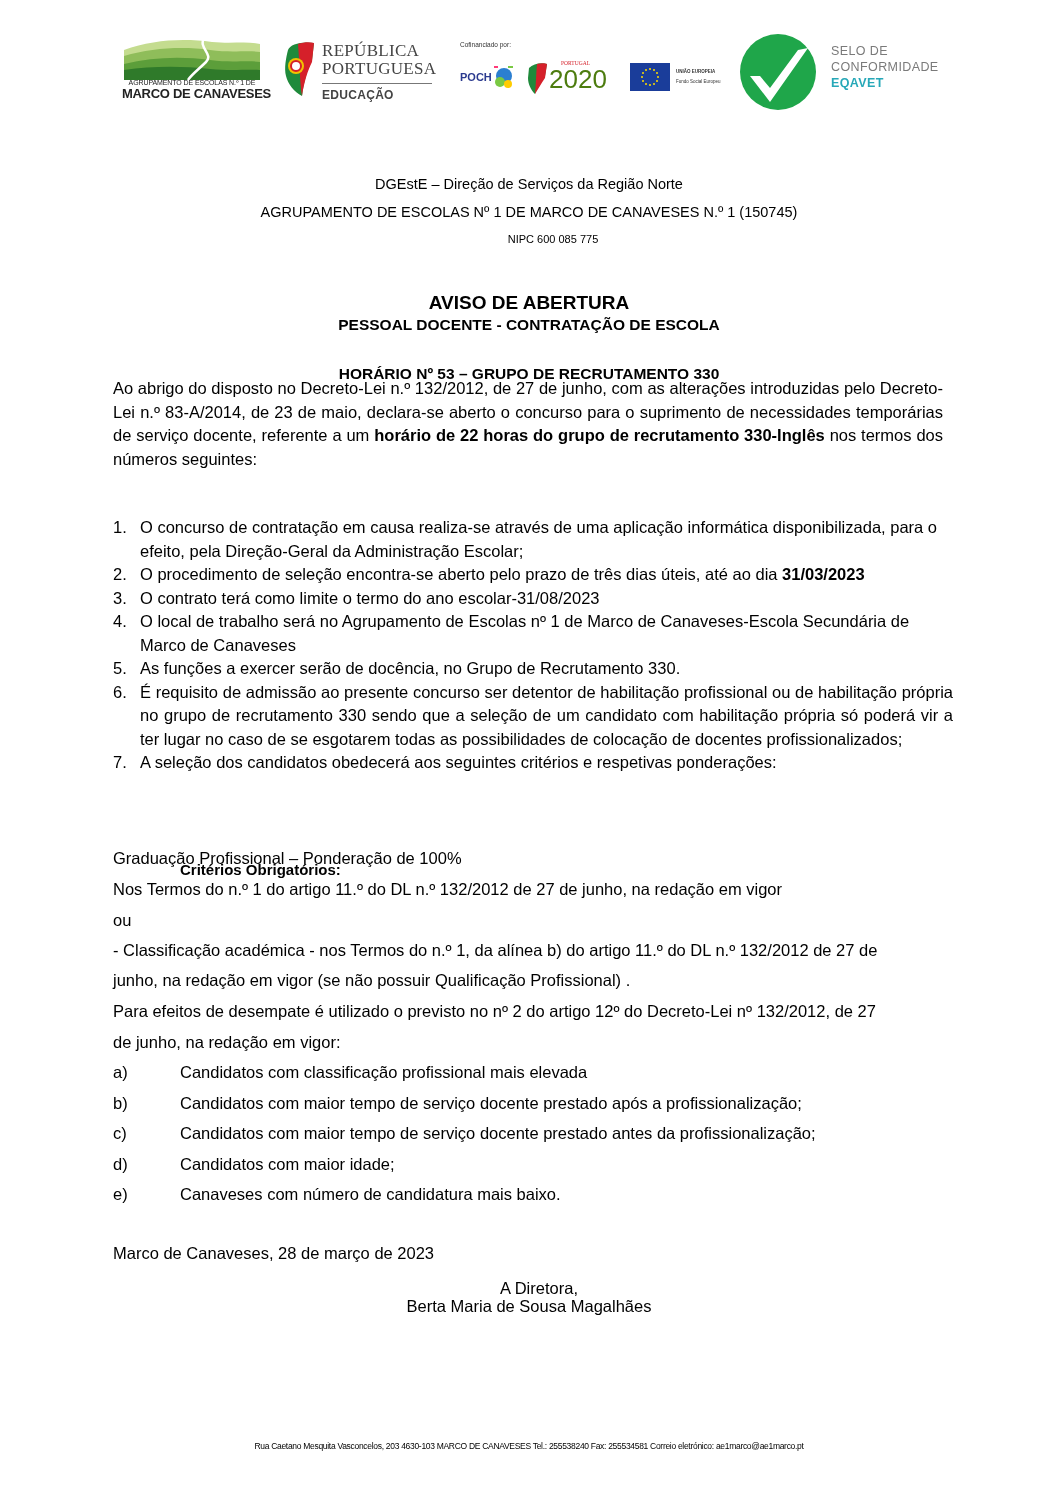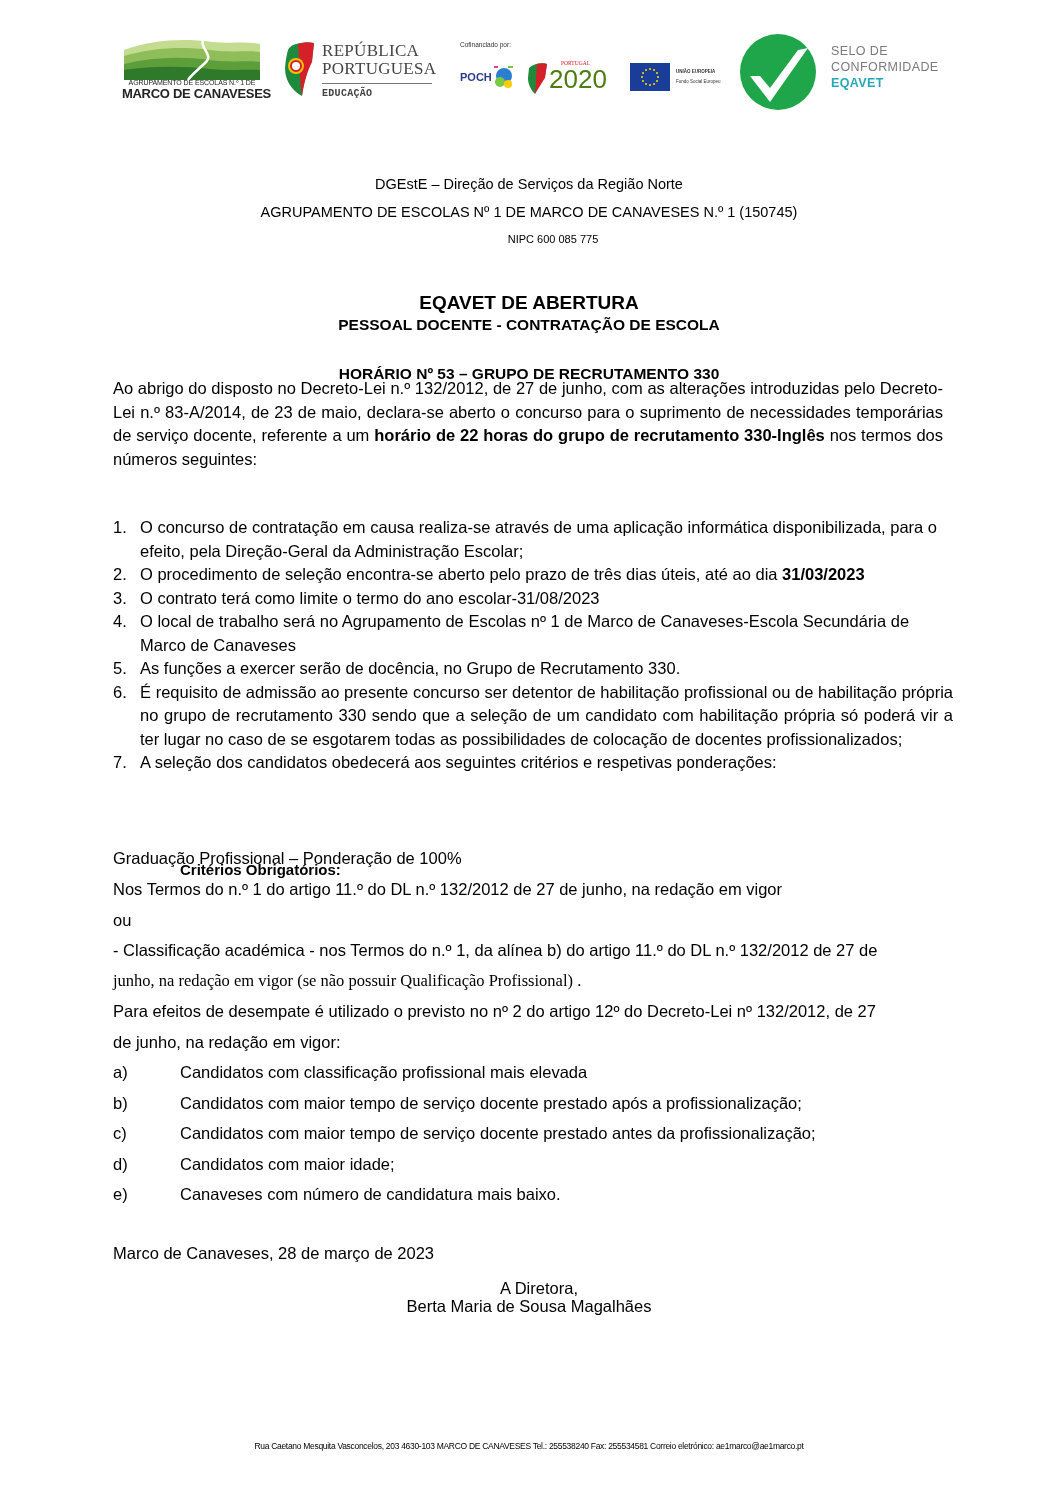--- a/index.html
+++ b/index.html
@@ -14,21 +14,21 @@
                  font-size: 7px; letter-spacing: -0.1px; color: #222; white-space: nowrap; }
   .agrup-line2 { position: absolute; left: 0; top: 50px; width: 140px; text-align: center;
                  font-size: 13px; font-weight: bold; color: #222; white-space: nowrap; letter-spacing: -0.3px; }
 
   .logo-rp { left: 282px; top: 40px; width: 160px; height: 60px; }
   .rp-line1, .rp-line2 { position: absolute; left: 40px; font-family: "Liberation Serif", "DejaVu Serif", serif;
                          font-size: 17px; color: #444; letter-spacing: 0.3px; white-space: nowrap; text-align: center; }
   .rp-line1 { top: 1px; }
   .rp-line2 { top: 19px; }
   .rp-rule { position: absolute; left: 40px; top: 43px; width: 110px; height: 1px; background: #777; }
-  .rp-sub { position: absolute; left: 40px; top: 48px; font-size: 10px; font-weight: bold; color: #444; letter-spacing: 0.3px; font-family: Liberation Mono, monospace; }
+  .rp-sub { position: absolute; left: 40px; top: 48px; font-size: 12px; font-weight: bold; color: #444; letter-spacing: 0.3px; }
 
   .cofin-label { left: 460px; top: 41px; font-size: 6.5px; color: #333; white-space: nowrap; }
   .logo-poch { left: 460px; top: 64px; width: 54px; height: 28px; }
   .poch-text { position: absolute; left: 0; top: 7px; font-size: 11px; font-weight: bold; color: #2b3a8f; }
   .logo-p2020 { left: 527px; top: 60px; width: 92px; height: 34px; }
   .p2020-num { position: absolute; left: 22px; top: 4px; font-size: 26px; color: #4d7c0f; letter-spacing: 0px; line-height: 30px; }
   .p2020-tag { position: absolute; left: 34px; top: 0px; font-family: "Liberation Serif", serif; font-size: 5.5px; color: #d5202a; }
   .logo-eu { left: 630px; top: 63px; width: 100px; height: 28px; }
   .eu-flag { position: absolute; left: 0; top: 0; width: 40px; height: 28px; background: #1a3d9a; }
   .eu-t1 { position: absolute; left: 46px; top: 6px; font-size: 4.5px; font-weight: bold; color: #333; white-space: nowrap; }
@@ -59,21 +59,21 @@
              font-size: 16.5px; line-height: 23.5px; }
   .numlist li { position: relative; padding-left: 27px; }
   .numlist .num { position: absolute; left: 0; top: 0; }
 
   .crit-title { left: 180px; top: 861px; font-size: 15px; font-weight: bold; }
   .line { left: 113px; font-size: 16.5px; white-space: nowrap; }
   .l1 { top: 849px; }
   .l2 { top: 880px; }
   .l3 { top: 911px; }
   .l4 { top: 941px; }
-  .l5 { top: 971px; font-family: Liberation Serif, serif; }
+  .l5 { top: 971px; }
   .l6 { top: 1002px; }
   .l7 { top: 1033px; }
 
   .alpha { left: 113px; font-size: 16.5px; white-space: nowrap; }
   .alpha .lbl { position: absolute; left: 0; top: 0; }
   .alpha .txt { position: absolute; left: 67px; top: 0; }
   .a1 { top: 1063px; } .a2 { top: 1094px; } .a3 { top: 1124px; } .a4 { top: 1155px; } .a5 { top: 1185px; }
 
   .date { left: 113px; top: 1244px; font-size: 16.5px; white-space: nowrap; }
   .sig1 { left: 0; width: 1058px; top: 1279px; text-align: center; font-size: 16.5px; padding-left: 20px; box-sizing: border-box; }
@@ -161,21 +161,21 @@
   </svg>
   <div class="eq-t1">SELO DE</div>
   <div class="eq-t2">CONFORMIDADE</div>
   <div class="eq-t3">EQAVET</div>
 </div>
 
 <div class="abs center-line inst1">DGEstE – Direção de Serviços da Região Norte</div>
 <div class="abs center-line inst2">AGRUPAMENTO DE ESCOLAS Nº 1 DE MARCO DE CANAVESES N.º 1 (150745)</div>
 <div class="abs center-line inst3">NIPC 600 085 775</div>
 
-<div class="abs center-line title1">EQAVET DE ABERTURA</div>
+<div class="abs center-line title1">AVISO DE ABERTURA</div>
 <div class="abs center-line title2">PESSOAL DOCENTE - CONTRATAÇÃO DE ESCOLA</div>
 <div class="abs center-line title3">HORÁRIO Nº 53 – GRUPO DE RECRUTAMENTO 330</div>
 
 <div class="abs para intro"><span>Ao abrigo do disposto no Decreto-Lei n.º 132/2012, de 27 de junho, com as alterações introduzidas pelo Decreto-Lei n.º 83-A/2014, de 23 de maio, declara-se aberto o concurso para o suprimento de necessidades temporárias de serviço docente, referente a um </span><b>horário de 22 horas do grupo de recrutamento 330-Inglês</b><span> nos termos dos números seguintes:</span></div>
 
 <ol class="abs numlist">
   <li><span class="num">1.</span><span>O concurso de contratação em causa realiza-se através de uma aplicação informática disponibilizada, para o efeito, pela Direção-Geral da Administração Escolar;</span></li>
   <li><span class="num">2.</span><span>O procedimento de seleção encontra-se aberto pelo prazo de três dias úteis, até ao dia </span><b>31/03/2023</b></li>
   <li><span class="num">3.</span><span>O contrato terá como limite o termo do ano escolar-31/08/2023</span></li>
   <li><span class="num">4.</span><span>O local de trabalho será no Agrupamento de Escolas nº 1 de Marco de Canaveses-Escola Secundária de Marco de Canaveses</span></li>

